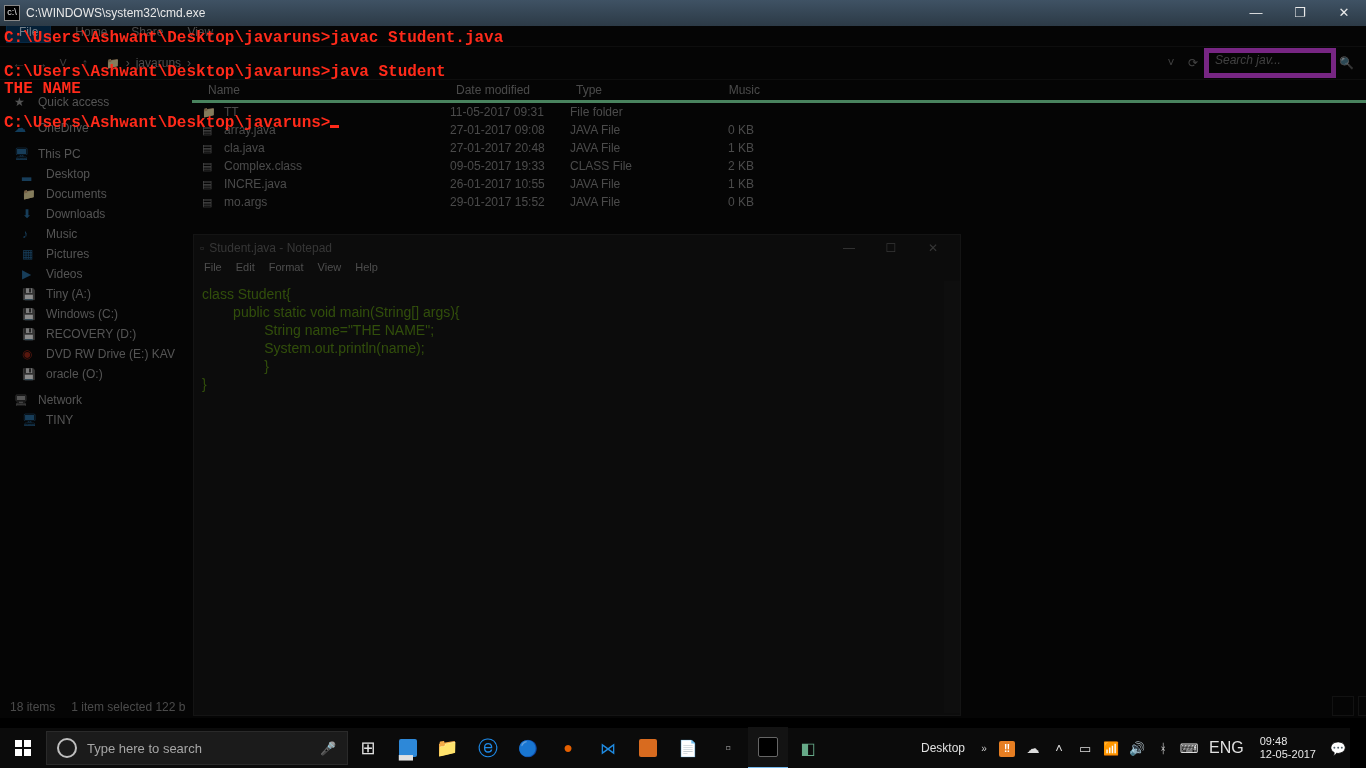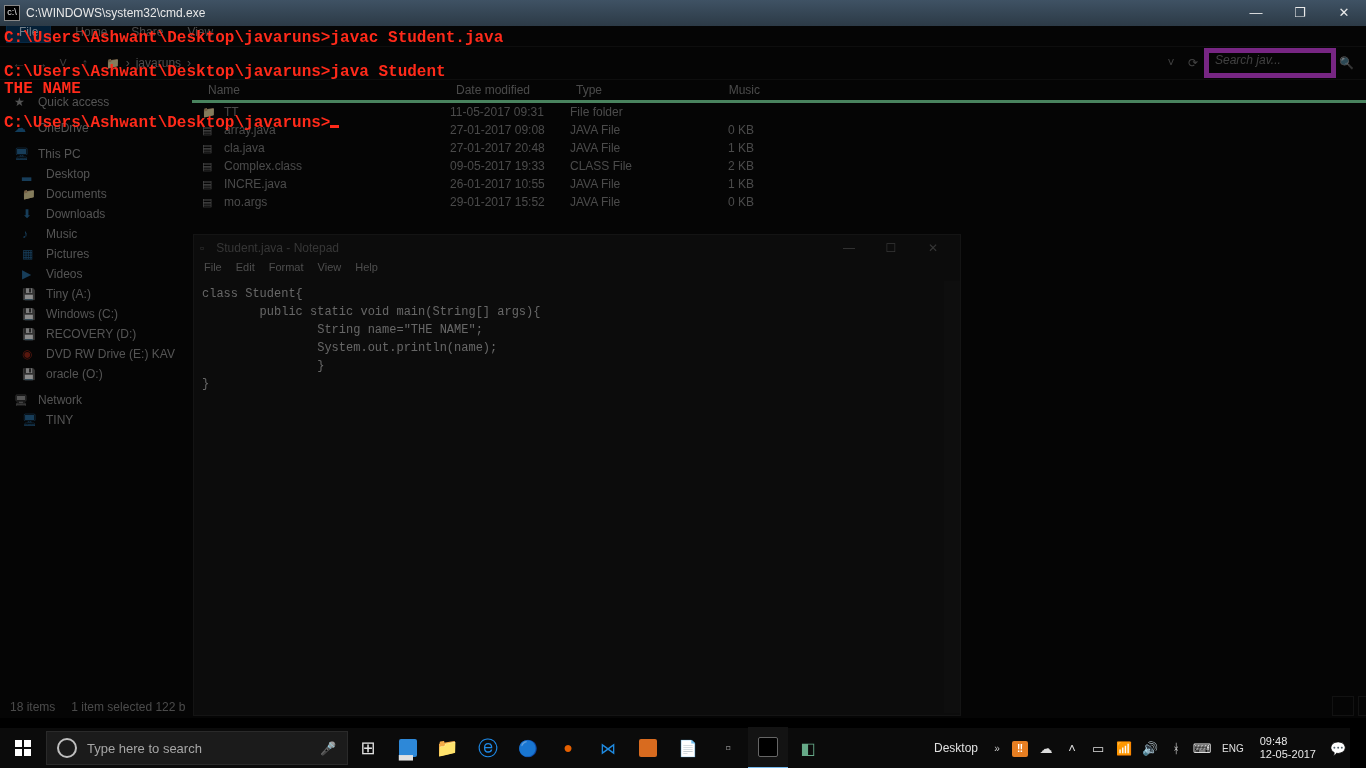--- a/index.html
+++ b/index.html
@@ -33,24 +33,24 @@
   .row .dt{width:120px}
   .row .tp{width:114px}
   .row .sz{width:70px;text-align:right;padding-right:8px}
   .statusbar{position:absolute;left:0;bottom:0;height:22px;width:100%;display:flex;align-items:center;padding:0 10px;color:#888;gap:16px}
   .view-icons{position:absolute;right:6px;bottom:2px;display:flex;gap:4px}
   .view-icons span{width:20px;height:18px;border:1px solid #222}
 
   
   .notepad{position:absolute;left:193px;top:234px;width:766px;height:480px;background:#111;border:1px solid #1e1e1e;opacity:.62}
   .np-title{height:26px;display:flex;align-items:center;padding:0 6px;color:#555;font-size:12px}
-  .np-title .txt{flex:1;margin-left:12px}
+  .np-title .txt{flex:1;margin-left:5px}
   .np-title .btn{width:42px;text-align:center;color:#555}
   .np-menu{height:20px;display:flex;gap:14px;padding:0 10px;color:#7a7a7a;font-size:11px}
-  .np-body{font-family:Liberation Mono, monospace;font-size:12px;color:#a3a3a3;padding:4px 8px;white-space:pre;line-height:18px}
+  .np-body{font-family:Liberation Sans, sans-serif;font-size:14px;color:#4d7c0f;padding:4px 8px;white-space:pre;line-height:18px}
   .np-scroll{position:absolute;right:0;top:46px;width:16px;height:432px;background:#141414}
 
   
   .cmd{position:absolute;left:0;top:0;width:1366px;height:728px}
   .cmd-title{height:26px;background:linear-gradient(#3f5264,#2c3a46);display:flex;align-items:center;color:#e8e8e8;font-size:12px}
   .cmd-title .ico{width:14px;height:14px;background:#000;border:1px solid #888;margin:0 6px 0 4px;font-size:9px;text-align:center;line-height:12px}
   .cmd-title .t{flex:1}
   .cmd-title .wbtn{width:44px;height:26px;text-align:center;line-height:26px;color:#eaeaea;font-size:13px}
   .cmd-body{font-family:Consolas,"Courier New",monospace;font-size:16px;font-weight:bold;color:#ff2a1a;padding:4px 0 0 4px;white-space:pre;line-height:17px;letter-spacing:0}
   .cursor{display:inline-block;width:9px;height:3px;background:#ff2a1a;vertical-align:baseline;margin-bottom:-1px}
@@ -60,21 +60,21 @@
   .start{width:46px;height:40px;display:flex;align-items:center;justify-content:center}
   .start svg{width:16px;height:16px}
   .searchbox{width:300px;height:32px;background:#1b1b1b;display:flex;align-items:center;border:1px solid #2a2a2a}
   .searchbox .circ{width:16px;height:16px;border:2px solid #bfbfbf;border-radius:50%;margin:0 10px}
   .searchbox span{color:#a6a6a6;font-size:13px}
   .tb-icon{width:40px;height:40px;display:flex;align-items:center;justify-content:center;font-size:18px}
   .tb-icon.active{border-bottom:2px solid #76b9ed;background:#131313}
   .spacer{flex:1}
   .tray{display:flex;align-items:center;gap:6px;padding-right:2px}
   .tray .ti{width:20px;text-align:center;font-size:13px;color:#dcdcdc}
-  .tray .lang{font-size:10px;padding:0 4px}
+  .tray .lang{font-size:16px;padding:0 4px}
   .tray .clock{text-align:left;font-size:11px;line-height:13px;padding:0 6px;color:#e8e8e8}
   .tray .desk-label{font-size:12px;padding:0 6px}
   .tb-square{width:18px;height:18px;display:inline-block;border-radius:2px}
   .overflow{width:14px;font-size:10px;color:#ccc;text-align:center}
 </style>
 </head>
 <body>
 
 <div class="desktop">
 

